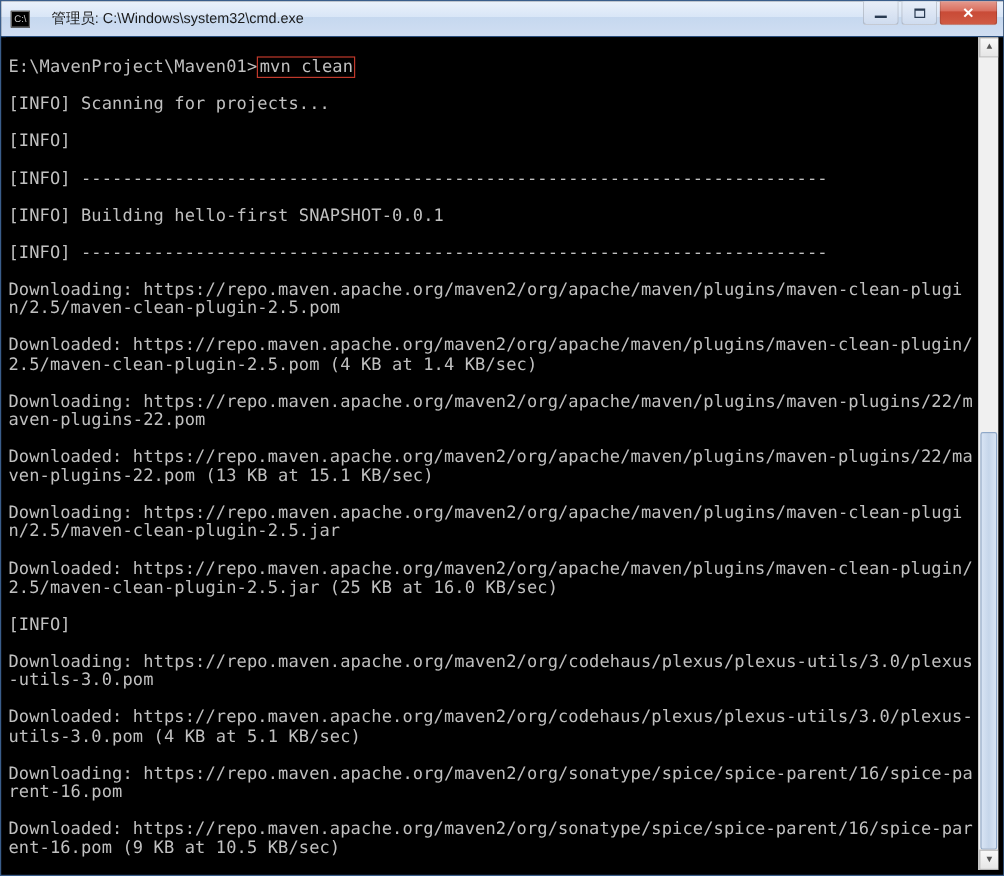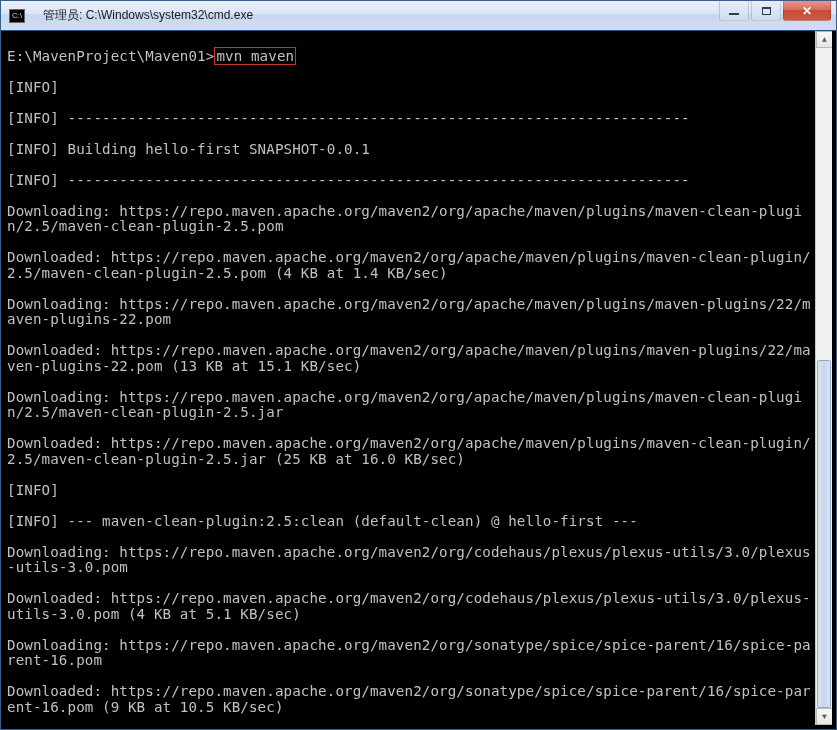--- a/index.html
+++ b/index.html
@@ -164,33 +164,33 @@
           <div class="max-box"></div>
         </div>
       <div class="win-btn win-close">
           <span class="win-glyph">✕</span>
         </div>
     </div>
   </div>
 
   <div class="terminal-wrap">
     <div class="terminal">
-<span class="line"><span>E:\MavenProject\Maven01&gt;</span><span class="highlight-box">mvn maven</span></span>
+<span class="line"><span>E:\MavenProject\Maven01&gt;</span><span class="highlight-box">mvn clean</span></span>
+<span class="line">[INFO] Scanning for projects...</span>
 <span class="line">[INFO]</span>
 <span class="line">[INFO] ------------------------------------------------------------------------</span>
 <span class="line">[INFO] Building hello-first SNAPSHOT-0.0.1</span>
 <span class="line">[INFO] ------------------------------------------------------------------------</span>
 <span class="line">Downloading: https://repo.maven.apache.org/maven2/org/apache/maven/plugins/maven-clean-plugin/2.5/maven-clean-plugin-2.5.pom</span>
 <span class="line">Downloaded: https://repo.maven.apache.org/maven2/org/apache/maven/plugins/maven-clean-plugin/2.5/maven-clean-plugin-2.5.pom (4 KB at 1.4 KB/sec)</span>
 <span class="line">Downloading: https://repo.maven.apache.org/maven2/org/apache/maven/plugins/maven-plugins/22/maven-plugins-22.pom</span>
 <span class="line">Downloaded: https://repo.maven.apache.org/maven2/org/apache/maven/plugins/maven-plugins/22/maven-plugins-22.pom (13 KB at 15.1 KB/sec)</span>
 <span class="line">Downloading: https://repo.maven.apache.org/maven2/org/apache/maven/plugins/maven-clean-plugin/2.5/maven-clean-plugin-2.5.jar</span>
 <span class="line">Downloaded: https://repo.maven.apache.org/maven2/org/apache/maven/plugins/maven-clean-plugin/2.5/maven-clean-plugin-2.5.jar (25 KB at 16.0 KB/sec)</span>
 <span class="line">[INFO]</span>
-<span class="line">[INFO] --- maven-clean-plugin:2.5:clean (default-clean) @ hello-first ---</span>
 <span class="line">Downloading: https://repo.maven.apache.org/maven2/org/codehaus/plexus/plexus-utils/3.0/plexus-utils-3.0.pom</span>
 <span class="line">Downloaded: https://repo.maven.apache.org/maven2/org/codehaus/plexus/plexus-utils/3.0/plexus-utils-3.0.pom (4 KB at 5.1 KB/sec)</span>
 <span class="line">Downloading: https://repo.maven.apache.org/maven2/org/sonatype/spice/spice-parent/16/spice-parent-16.pom</span>
 <span class="line">Downloaded: https://repo.maven.apache.org/maven2/org/sonatype/spice/spice-parent/16/spice-parent-16.pom (9 KB at 10.5 KB/sec)</span>
 
 
 
 
 
 

